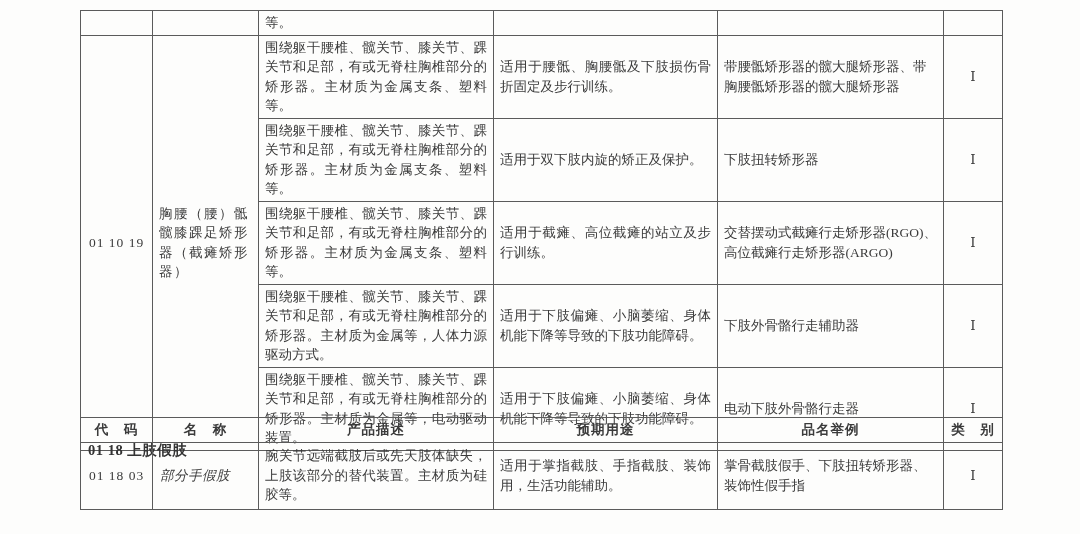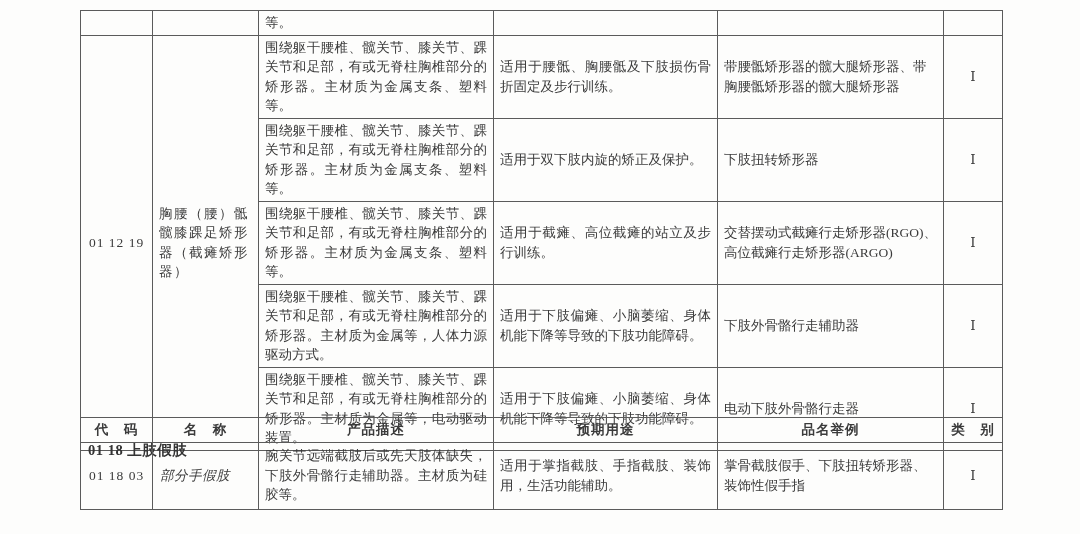--- a/index.html
+++ b/index.html
@@ -54,21 +54,21 @@
     <tbody>
       <tr class="r-cont">
         <td class="c-code"></td>
         <td class="c-name"></td>
         <td class="c-desc">等。</td>
         <td class="c-use"></td>
         <td class="c-ex"></td>
         <td class="c-cat"></td>
       </tr>
       <tr class="r1">
-        <td class="c-code" rowspan="5">01 12 19</td>
+        <td class="c-code" rowspan="5">01 10 19</td>
         <td class="c-name" rowspan="5">胸腰（腰）骶髋膝踝足矫形器（截瘫矫形器）</td>
         <td class="c-desc">围绕躯干腰椎、髋关节、膝关节、踝关节和足部，有或无脊柱胸椎部分的矫形器。主材质为金属支条、塑料等。</td>
         <td class="c-use">适用于腰骶、胸腰骶及下肢损伤骨折固定及步行训练。</td>
         <td class="c-ex">带腰骶矫形器的髋大腿矫形器、带胸腰骶矫形器的髋大腿矫形器</td>
         <td class="c-cat">Ⅰ</td>
       </tr>
       <tr class="r2">
         <td class="c-desc">围绕躯干腰椎、髋关节、膝关节、踝关节和足部，有或无脊柱胸椎部分的矫形器。主材质为金属支条、塑料等。</td>
         <td class="c-use">适用于双下肢内旋的矫正及保护。</td>
         <td class="c-ex">下肢扭转矫形器</td>
@@ -113,21 +113,21 @@
         <th>产品描述</th>
         <th>预期用途</th>
         <th>品名举例</th>
         <th>类　别</th>
       </tr>
     </thead>
     <tbody>
       <tr class="r-data">
         <td class="c-code">01 18 03</td>
         <td class="c-name" style="text-align:left; letter-spacing:0.5px; padding-left:7px;font-style:italic;">部分手假肢</td>
-        <td class="c-desc">腕关节远端截肢后或先天肢体缺失，下肢外骨骼行走辅助器。主材质为硅胶等。</td>
+        <td class="c-desc">腕关节远端截肢后或先天肢体缺失，上肢该部分的替代装置。主材质为硅胶等。</td>
         <td class="c-use">适用于掌指截肢、手指截肢、装饰用，生活功能辅助。</td>
         <td class="c-ex">掌骨截肢假手、下肢扭转矫形器、装饰性假手指</td>
         <td class="c-cat">Ⅰ</td>
       </tr>
     </tbody>
   </table>
 
 </div>
 
 </body></html>

